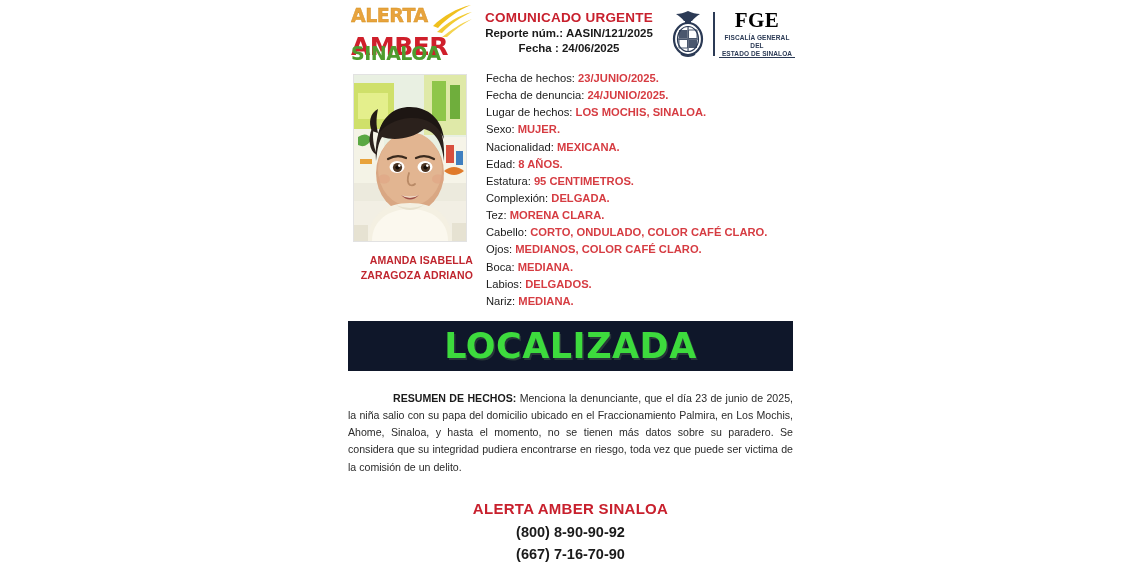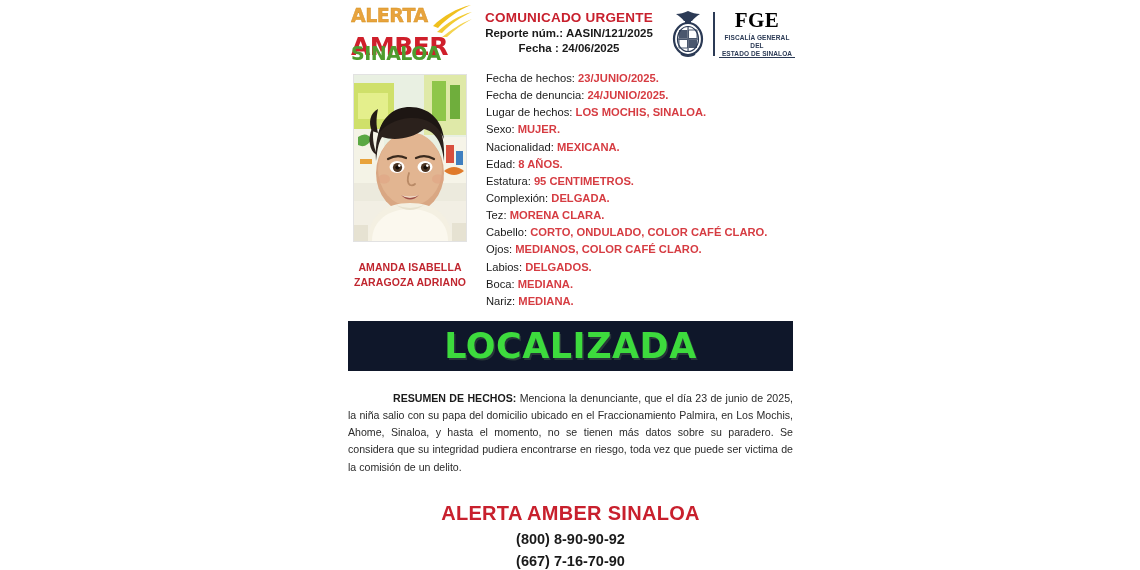--- a/index.html
+++ b/index.html
@@ -155,24 +155,24 @@
     overflow: hidden;
     background: #e8e4d8;
     border: 1px solid #e2e2e2;
   }
   .ph-bg {
     position: absolute;
     left: 0; top: 0;
     width: 112px; height: 166px;
   }
   .subject-name {
-    margin-top: 18px;
+    margin-top: 11px;
     width: 126px;
     margin-left: -6px;
-    text-align: center;
+    text-align: right;
     font-size: 10.5px;
     font-weight: bold;
     color: #c0262f;
     line-height: 1.45;
     letter-spacing: 0.1px;
   }
 
   
   .details {
     position: absolute;
@@ -241,21 +241,21 @@
   }
 
   
   .footer {
     position: absolute;
     left: 3px; top: 498px;
     width: 445px;
     text-align: center;
   }
   .footer-title {
-    font-size: 20px;
+    font-size: 15px;
     font-weight: bold;
     color: #c8202d;
     letter-spacing: 0.3px;
     line-height: 1.5;
   }
   .footer-phone {
     font-size: 14.5px;
     font-weight: bold;
     color: #1a1a1a;
     line-height: 1.55;
@@ -371,22 +371,22 @@
       <div class="detail-row"><span class="lbl">Fecha de denuncia:</span> <span class="val">24/JUNIO/2025.</span></div>
       <div class="detail-row"><span class="lbl">Lugar de hechos:</span> <span class="val">LOS MOCHIS, SINALOA.</span></div>
       <div class="detail-row"><span class="lbl">Sexo:</span> <span class="val">MUJER.</span></div>
       <div class="detail-row"><span class="lbl">Nacionalidad:</span> <span class="val">MEXICANA.</span></div>
       <div class="detail-row"><span class="lbl">Edad:</span> <span class="val">8 AÑOS.</span></div>
       <div class="detail-row"><span class="lbl">Estatura:</span> <span class="val">95 CENTIMETROS.</span></div>
       <div class="detail-row"><span class="lbl">Complexión:</span> <span class="val">DELGADA.</span></div>
       <div class="detail-row"><span class="lbl">Tez:</span> <span class="val">MORENA CLARA.</span></div>
       <div class="detail-row"><span class="lbl">Cabello:</span> <span class="val">CORTO, ONDULADO, COLOR CAFÉ CLARO.</span></div>
       <div class="detail-row"><span class="lbl">Ojos:</span> <span class="val">MEDIANOS, COLOR CAFÉ CLARO.</span></div>
+      <div class="detail-row"><span class="lbl">Boca:</span> <span class="val">MEDIANA.</span></div>
       <div class="detail-row"><span class="lbl">Labios:</span> <span class="val">DELGADOS.</span></div>
-      <div class="detail-row"><span class="lbl">Boca:</span> <span class="val">MEDIANA.</span></div>
       <div class="detail-row"><span class="lbl">Nariz:</span> <span class="val">MEDIANA.</span></div>
 
       <div class="senas"><span>Señas particulares:</span> <span class="val">NINGUNA.</span></div>
     </div>
 
     <div class="banner">
       <span class="banner-text">LOCALIZADA</span>
     </div>
 
     <div class="summary"><span class="sum-label">RESUMEN DE HECHOS:</span><span> Menciona la denunciante, que el día 23 de junio de 2025, la niña salio con su papa del domicilio ubicado en el Fraccionamiento Palmira, en Los Mochis, Ahome, Sinaloa, y hasta el momento, no se tienen más datos sobre su paradero. Se considera que su integridad pudiera encontrarse en riesgo, toda vez que puede ser victima de la comisión de un delito.</span></div>

